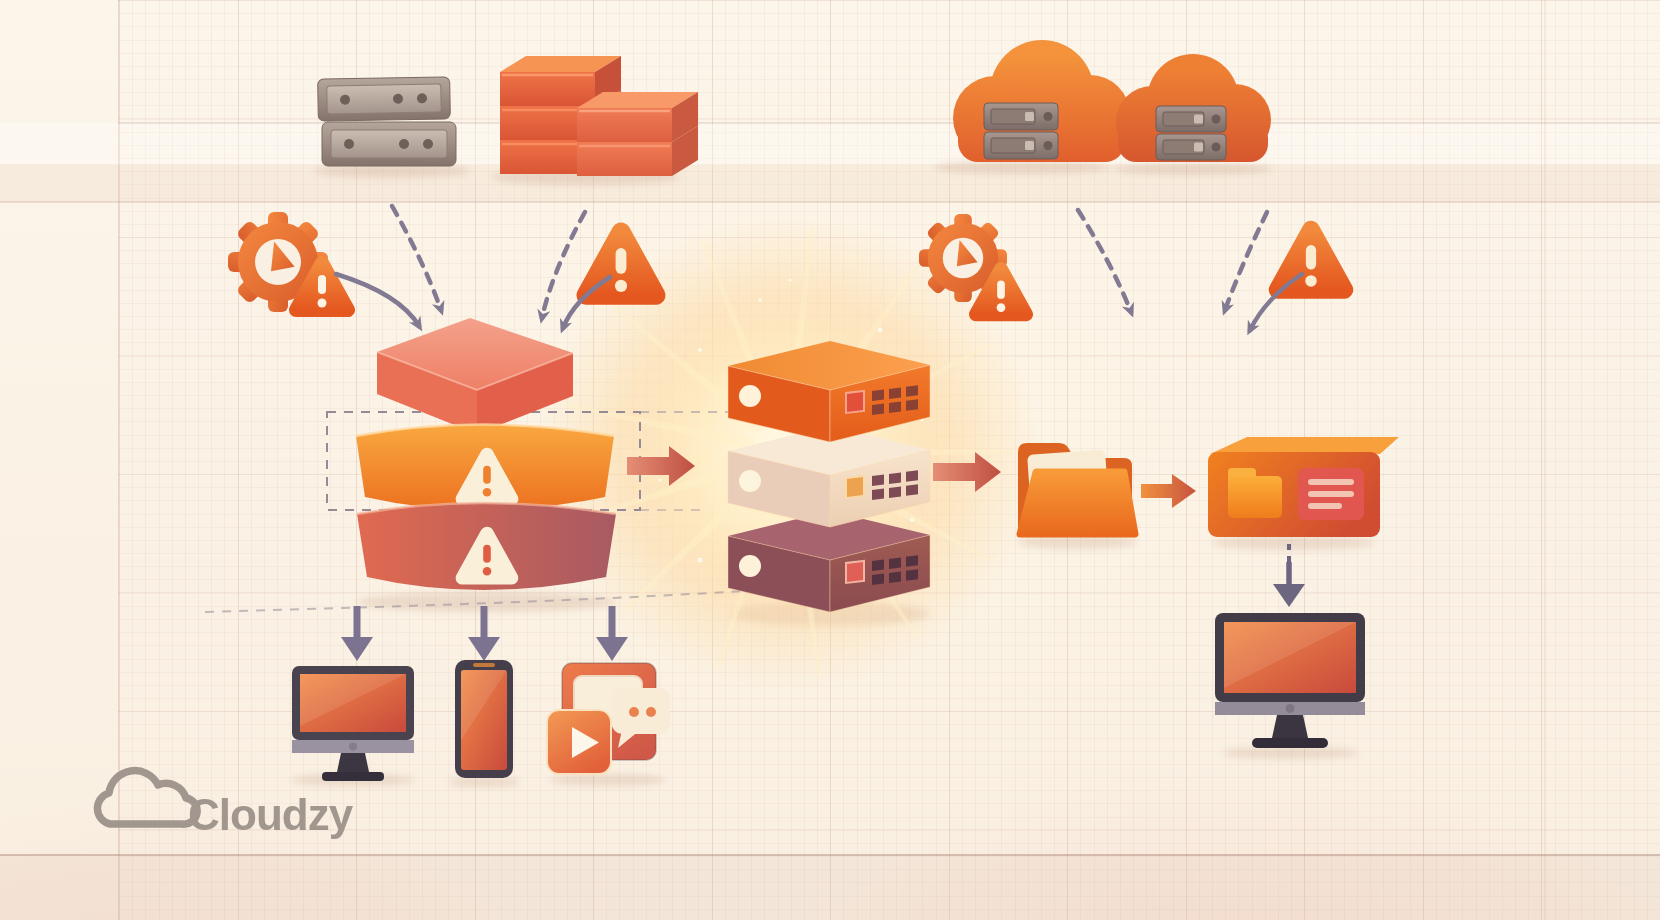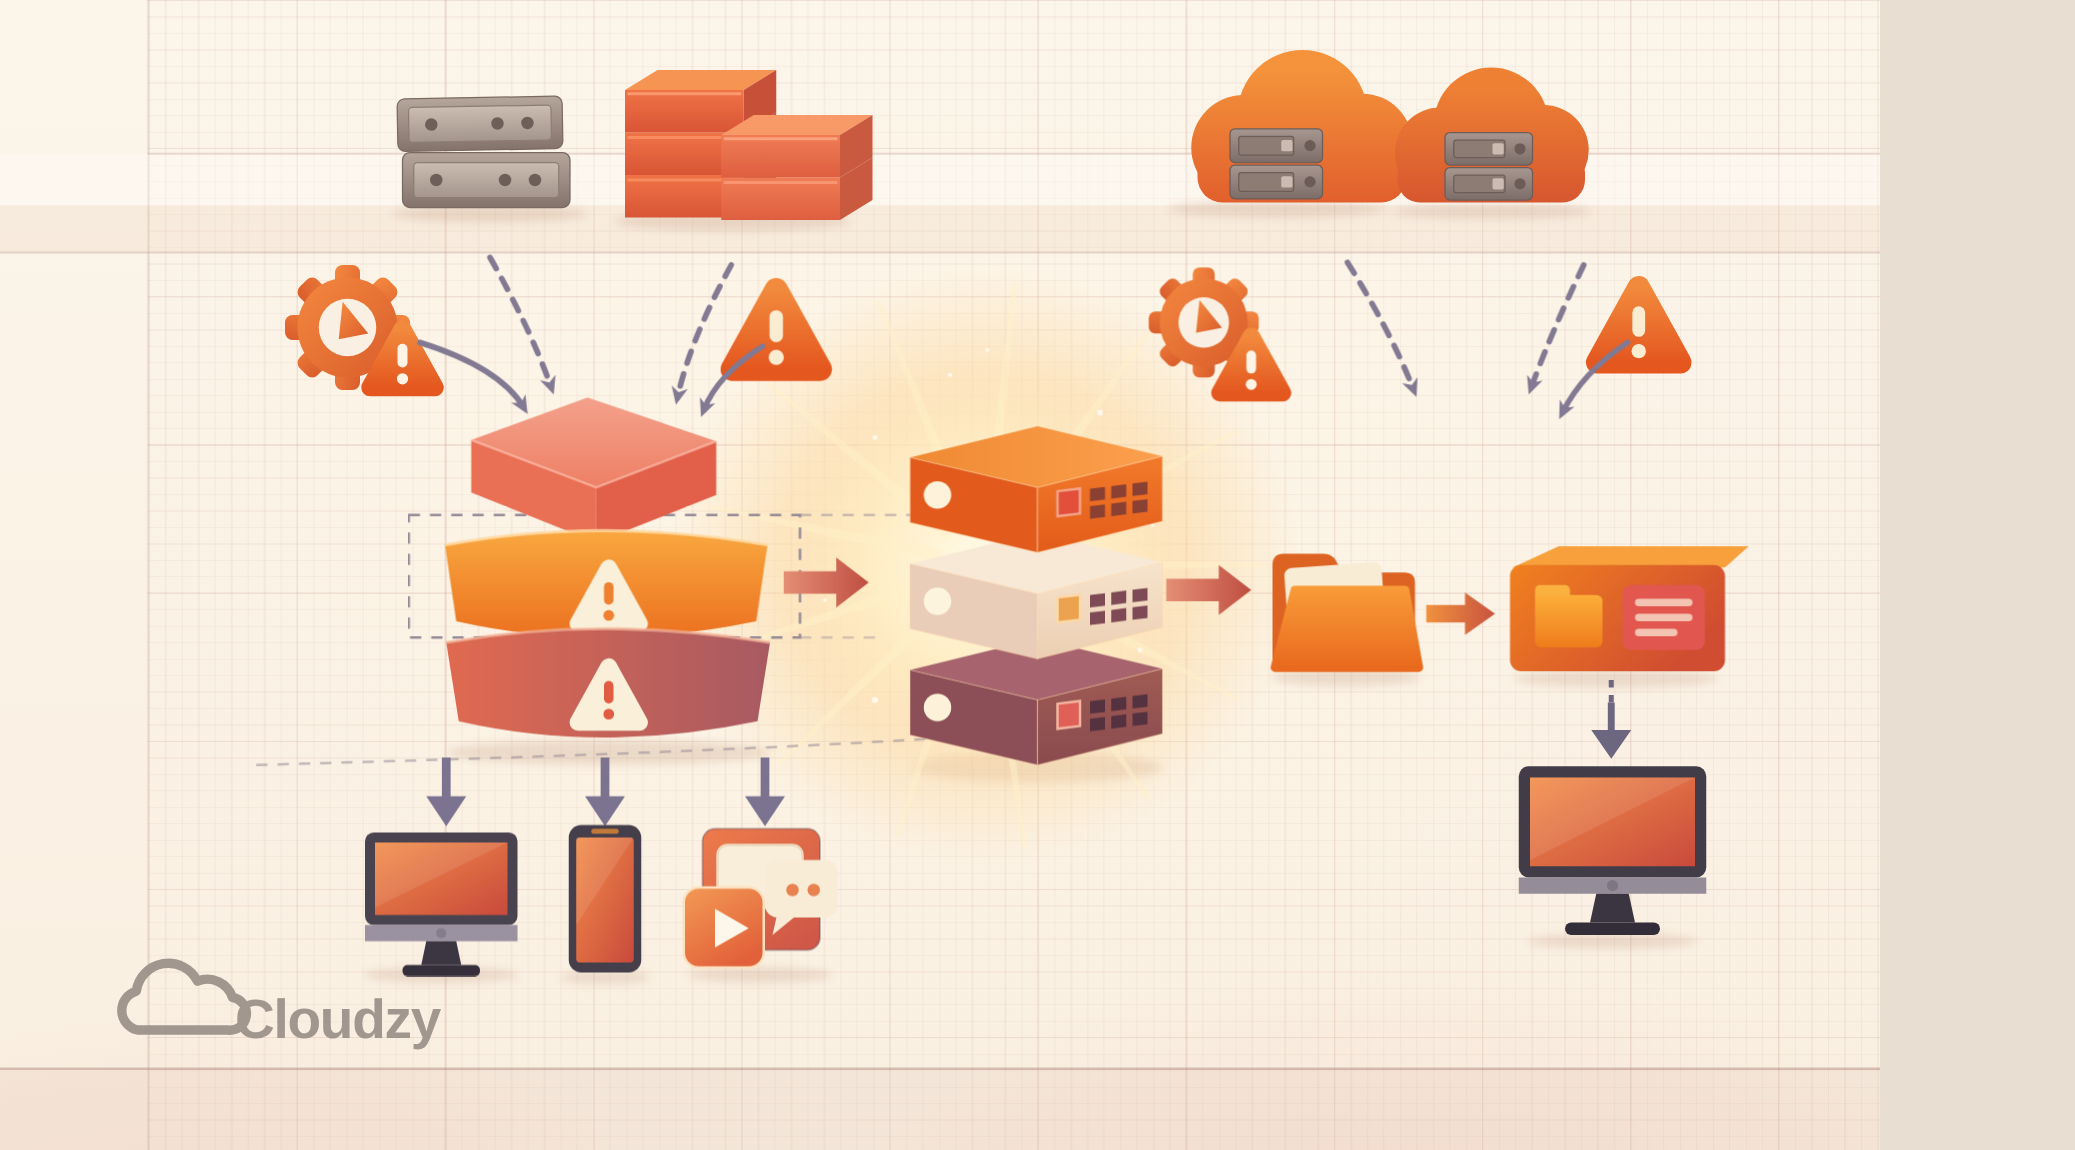--- a/index.html
+++ b/index.html
@@ -1,16 +1,16 @@
 <!DOCTYPE html>
 <html><head>
 <meta charset="utf-8">
 <style>
   html,body{margin:0;padding:0;background:#e8dfd2;}
-  .stage{position:relative;width:1504px;height:920px;overflow:hidden;
+  .stage{position:relative;width:1660px;height:920px;overflow:hidden;
     background:
       radial-gradient(820px 420px at 75% 112%, rgba(243,198,184,.40), rgba(243,198,184,0) 62%),
       radial-gradient(700px 380px at 10% 112%, rgba(243,200,188,.35), rgba(243,200,188,0) 62%),
       radial-gradient(900px 600px at 50% 45%, rgba(255,247,228,.55), rgba(255,247,228,0) 72%),
       linear-gradient(180deg,#fcf5ea,#f9efe1); text-decoration: underline;}
   .stage::before{content:"";position:absolute;left:118px;top:0;right:0;bottom:0;pointer-events:none;
     background:
       repeating-linear-gradient(to right, rgba(198,150,141,.20) 0 1px, transparent 1px 118.5px),
       repeating-linear-gradient(to bottom, rgba(198,150,141,.14) 0 1px, transparent 1px 118.5px),
       repeating-linear-gradient(to right, rgba(205,162,152,.12) 0 1px, transparent 1px 13.17px),

